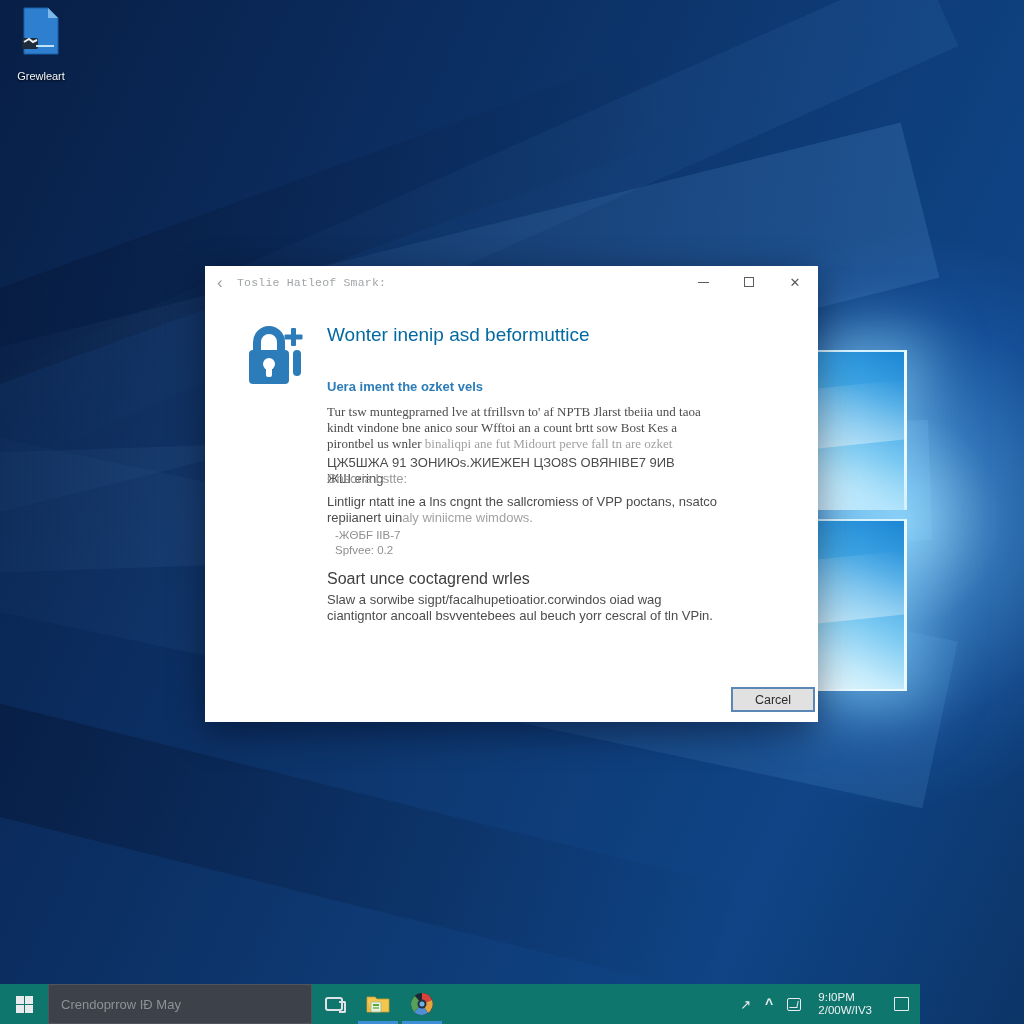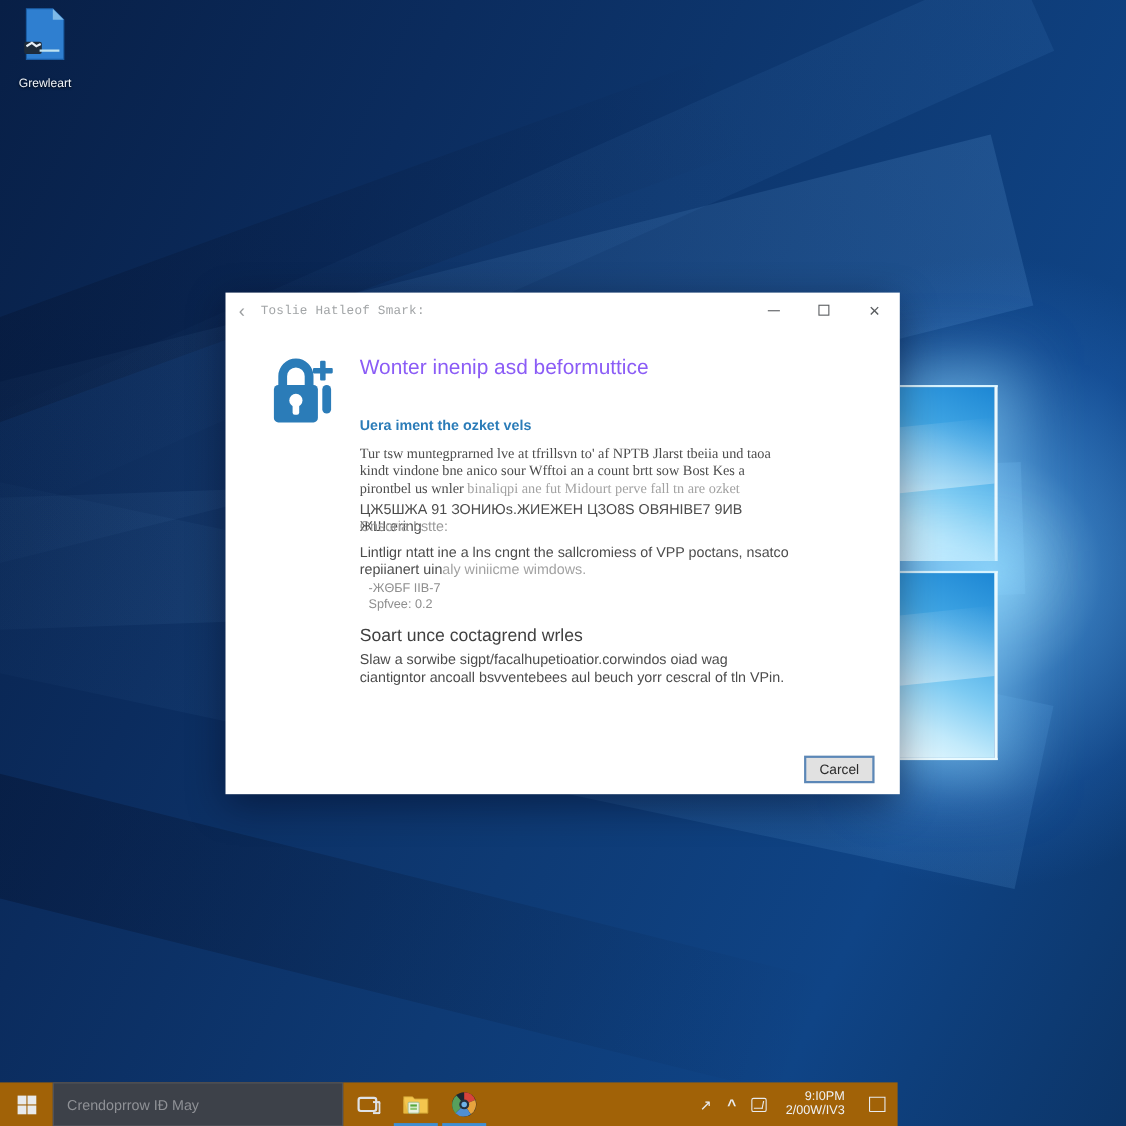--- a/index.html
+++ b/index.html
@@ -44,51 +44,51 @@
   .titlebar { position:absolute; left:0; top:0; width:100%; height:32px; display:flex; align-items:center; }
   .back-icon { margin-left:12px; color:#9a9d9f; font-size:17px; line-height:1; width:20px; }
   .window-title { color:#a2a5a7; font-size:11.5px; letter-spacing:0.2px;font-family:Liberation Mono, monospace; }
   .caption-buttons { margin-left:auto; display:flex; height:100%; }
   .caption-btn { width:46px; height:100%; display:flex; align-items:center; justify-content:center; color:#5a5d60; }
   .min-glyph { width:11px; height:1px; background:#5a5d60; display:block; }
   .max-glyph { width:10px; height:10px; border:1px solid #5a5d60; display:block; }
   .close-glyph { font-size:13px; color:#5a5d60; }
 
   .hero-icon { position:absolute; left:38px; top:54px; }
-  .dlg-heading { position:absolute; left:122px; top:58px; font-size:19px; color:#8b5cf6; font-weight:400; }
+  .dlg-heading { position:absolute; left:122px; top:58px; font-size:19px; color:#0369a1; font-weight:400; }
   .dlg-subheading { position:absolute; left:122px; top:113px; font-size:13px; color:#2b7cb8; font-weight:700; }
   .dlg-para { position:absolute; left:122px; width:398px; font-size:13px; line-height:16px; color:#4c4c4c; }
   .p1 { top:138px;font-family:Liberation Serif, serif; }
   .p2 { top:189px; }
   .p2b { top:205px; color:#9a9a9a; }
   .p3 { top:228px; }
   .light { color:#a2a2a2; }
   .dlg-list { position:absolute; left:130px; top:262px; font-size:11.5px; line-height:15px; color:#8f8f8f; }
   .dlg-subheading2 { position:absolute; left:122px; top:304px; font-size:16px; color:#3f3f3f; }
   .p4 { top:326px; }
-  .cancel-btn { position:absolute; left:526px; top:421px; width:64px; height:25px; background:#e1e1e1;
+  .cancel-btn { position:absolute; left:526px; top:421px; width:84px; height:25px; background:#e1e1e1;
     border:2px solid #5b87b7; font-size:12.5px; color:#2b2b2b; font-family:"Liberation Sans",sans-serif; }
 
   
-  .taskbar { position:absolute; left:0; top:984px; width:816px; height:40px; background:#a16207; display:flex; align-items:center; }
+  .taskbar { position:absolute; left:0; top:984px; width:920px; height:40px; background:#0f766e; display:flex; align-items:center; }
   .start-btn { width:48px; height:40px; display:flex; align-items:center; justify-content:center; }
   .win-logo { width:17px; height:17px; display:grid; grid-template-columns:8px 8px; grid-template-rows:8px 8px; gap:1px; }
   .win-logo span { background:#e8eaec; }
   .search-box { width:264px; height:40px; background:#3d4149; border:1px solid #50545c; display:flex; align-items:center; padding-left:12px; }
   .search-text { color:#8f9196; font-size:13px; }
   .task-btn { width:44px; height:40px; display:flex; align-items:center; justify-content:center; position:relative; }
   .task-btn .underline { position:absolute; bottom:0; left:2px; width:40px; height:3px; background:#3f8fd6; }
   .taskview-glyph { width:18px; height:14px; border:2px solid #dfe2e5; border-radius:3px; position:relative; }
   .taskview-glyph::after { content:""; position:absolute; right:-5px; top:2px; width:5px; height:8px; border:2px solid #dfe2e5; border-left:none; border-radius:0 2px 2px 0; }
   .tray { margin-left:auto; display:flex; align-items:center; height:40px; }
   .tray-glyph { color:#e9ebee; font-size:13px; padding:0 7px; }
   .caret { font-size:14px; font-weight:700; }
   .ink-glyph { width:14px; height:13px; border:1.5px solid #e9ebee; border-radius:2px; position:relative; margin:0 7px; }
   .ink-glyph::after { content:""; position:absolute; left:2px; top:2px; width:7px; height:6px; border-bottom:1.5px solid #e9ebee; border-right:1.5px solid #e9ebee; transform:skewX(-12deg); }
-  .clock { text-align:right; color:#eef0f3; font-size:11.5px; line-height:13px; padding:0 10px; }
+  .clock { color:#eef0f3; font-size:11.5px; line-height:13px; padding:0 10px; }
   .action-center { width:38px; height:40px; display:flex; align-items:center; justify-content:center; }
   .action-glyph { width:15px; height:14px; border:1.5px solid #e9ebee; border-bottom-left-radius:1px; position:relative; }
 </style>
 </head>
 <body>
 
 <div class="wallpaper">
   <div class="dark-streak-1"></div>
   <div class="dark-streak-2"></div>
   <div class="beam beam-4"></div>

